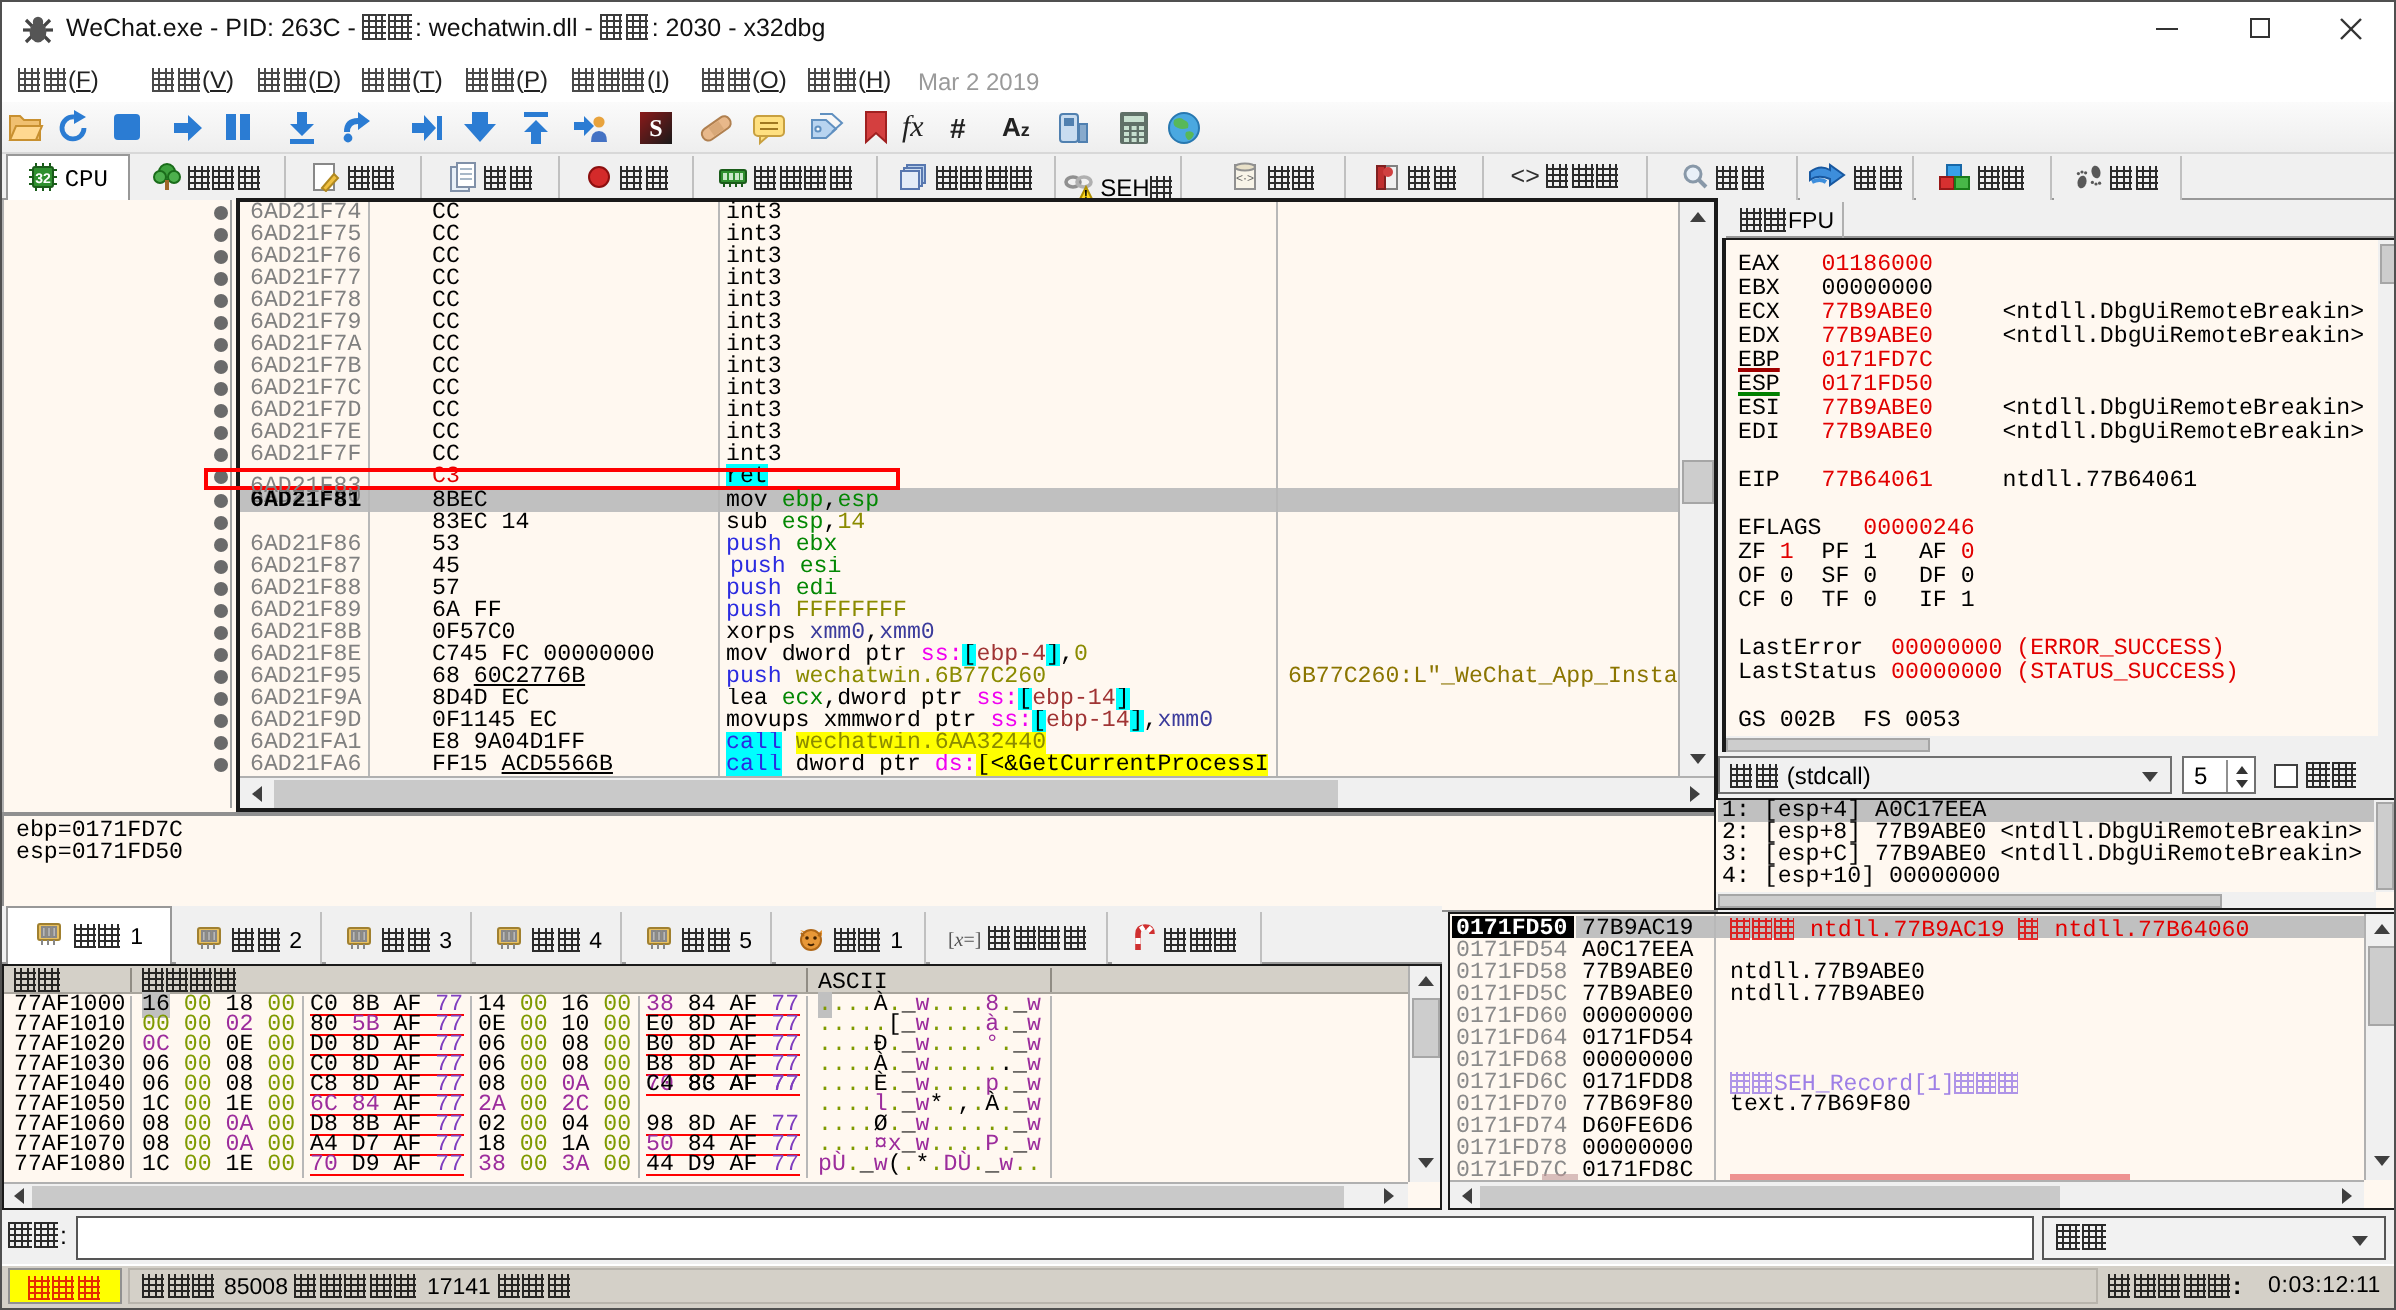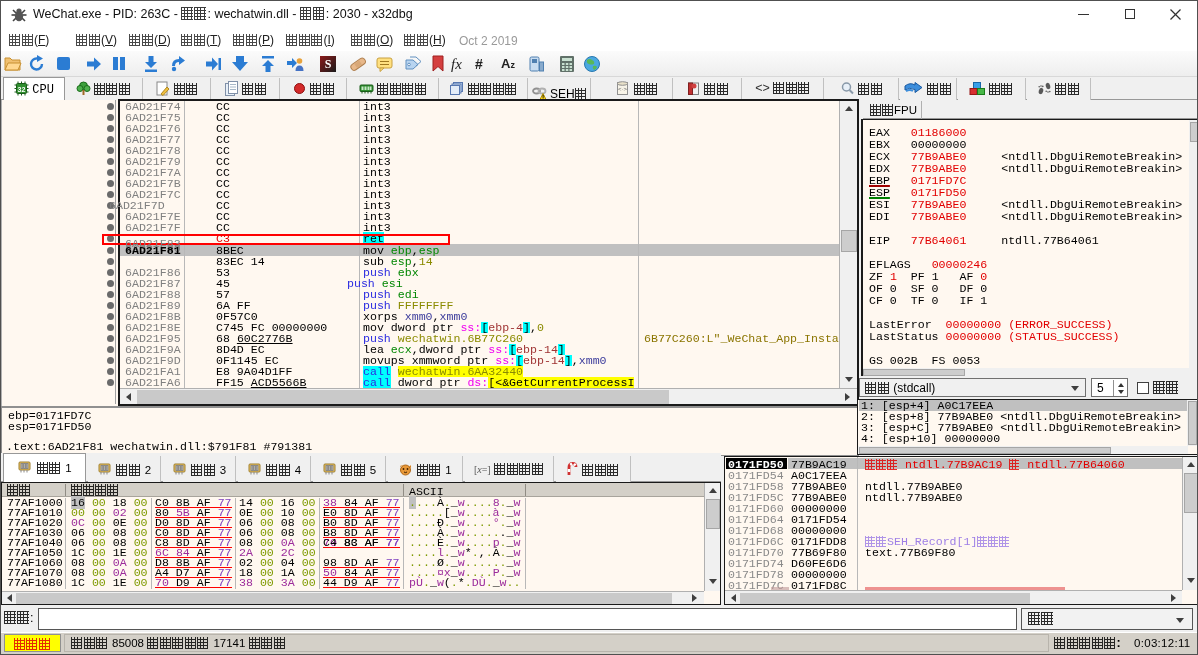--- a/index.html
+++ b/index.html
@@ -43,21 +43,21 @@
 </div>
 <div class="a" style="left:0;top:27px;width:1196px;height:23px;background:#fff;font-size:12px;color:#222">
 <div class="a" style="left:8px;top:5px"><i class="cj" style="width:11.0px;height:12.5px;margin-right:1.5px;"></i><i class="cj" style="width:11.0px;height:12.5px;margin-right:1.5px;"></i>(<u>F</u>)</div>
 <div class="a" style="left:75px;top:5px"><i class="cj" style="width:11.0px;height:12.5px;margin-right:1.5px;"></i><i class="cj" style="width:11.0px;height:12.5px;margin-right:1.5px;"></i>(<u>V</u>)</div>
 <div class="a" style="left:128px;top:5px"><i class="cj" style="width:11.0px;height:12.5px;margin-right:1.5px;"></i><i class="cj" style="width:11.0px;height:12.5px;margin-right:1.5px;"></i>(<u>D</u>)</div>
 <div class="a" style="left:180px;top:5px"><i class="cj" style="width:11.0px;height:12.5px;margin-right:1.5px;"></i><i class="cj" style="width:11.0px;height:12.5px;margin-right:1.5px;"></i>(<u>T</u>)</div>
 <div class="a" style="left:232px;top:5px"><i class="cj" style="width:11.0px;height:12.5px;margin-right:1.5px;"></i><i class="cj" style="width:11.0px;height:12.5px;margin-right:1.5px;"></i>(<u>P</u>)</div>
 <div class="a" style="left:285px;top:5px"><i class="cj" style="width:11.0px;height:12.5px;margin-right:1.5px;"></i><i class="cj" style="width:11.0px;height:12.5px;margin-right:1.5px;"></i><i class="cj" style="width:11.0px;height:12.5px;margin-right:1.5px;"></i>(<u>I</u>)</div>
 <div class="a" style="left:350px;top:5px"><i class="cj" style="width:11.0px;height:12.5px;margin-right:1.5px;"></i><i class="cj" style="width:11.0px;height:12.5px;margin-right:1.5px;"></i>(<u>O</u>)</div>
 <div class="a" style="left:403px;top:5px"><i class="cj" style="width:11.0px;height:12.5px;margin-right:1.5px;"></i><i class="cj" style="width:11.0px;height:12.5px;margin-right:1.5px;"></i>(<u>H</u>)</div>
-<div class="a" style="left:458px;top:6px;color:#9a9a9a;font-size:12px">Oct 2 2019</div>
+<div class="a" style="left:458px;top:6px;color:#9a9a9a;font-size:12px">Mar 2 2019</div>
 </div>
 <div class="a" style="left:0;top:50px;width:1196px;height:26px;background:linear-gradient(#fbfbfb,#eee);border-bottom:1px solid #d8d8d8">
 <div class="a" style="left:3px;top:4px;width:18px;height:18px"><svg width="18" height="18">
         <path d="M1 6 L1 15 L16 15 L16 5 L8 5 L6 3 L1 3 Z" fill="#f0c070" stroke="#c89030" stroke-width="1"></path>
         <path d="M1 15 L4 8 L17 8 L14 15 Z" fill="#ffd890" stroke="#c89030" stroke-width="1"></path>
       </svg></div>
 <div class="a" style="left:27px;top:4px;width:18px;height:18px"><svg width="18" height="18">
         <path d="M14 9 A5.5 5.5 0 1 1 9 3.5" fill="none" stroke="#2b7cd3" stroke-width="2.4"></path>
         <path d="M9 0 L15 3.5 L9 7 Z" fill="#2b7cd3"></path>
       </svg></div>
@@ -315,21 +315,21 @@
 <div class="a mono" style="left:362px;top:154.9px;line-height:11px"><span>int3</span></div>
 <div class="a mono" style="left:124px;top:166.0px;line-height:11px"><span class="gray">6AD21F7A</span></div>
 <div class="a mono" style="left:215px;top:166.0px;line-height:11px">CC</div>
 <div class="a mono" style="left:362px;top:166.0px;line-height:11px"><span>int3</span></div>
 <div class="a mono" style="left:124px;top:177.1px;line-height:11px"><span class="gray">6AD21F7B</span></div>
 <div class="a mono" style="left:215px;top:177.1px;line-height:11px">CC</div>
 <div class="a mono" style="left:362px;top:177.1px;line-height:11px"><span>int3</span></div>
 <div class="a mono" style="left:124px;top:188.2px;line-height:11px"><span class="gray">6AD21F7C</span></div>
 <div class="a mono" style="left:215px;top:188.2px;line-height:11px">CC</div>
 <div class="a mono" style="left:362px;top:188.2px;line-height:11px"><span>int3</span></div>
-<div class="a mono" style="left:108px;top:199.2px;line-height:11px"><span class="gray">6AD21F7D</span></div>
+<div class="a mono" style="left:124px;top:199.2px;line-height:11px"><span class="gray">6AD21F7D</span></div>
 <div class="a mono" style="left:215px;top:199.2px;line-height:11px">CC</div>
 <div class="a mono" style="left:362px;top:199.2px;line-height:11px"><span>int3</span></div>
 <div class="a mono" style="left:124px;top:210.3px;line-height:11px"><span class="gray">6AD21F7E</span></div>
 <div class="a mono" style="left:215px;top:210.3px;line-height:11px">CC</div>
 <div class="a mono" style="left:362px;top:210.3px;line-height:11px"><span>int3</span></div>
 <div class="a mono" style="left:124px;top:221.4px;line-height:11px"><span class="gray">6AD21F7F</span></div>
 <div class="a mono" style="left:215px;top:221.4px;line-height:11px">CC</div>
 <div class="a mono" style="left:362px;top:221.4px;line-height:11px"><span>int3</span></div>
 <div class="a mono" style="left:124px;top:242px;line-height:11px"><span class="gray">6AD21F80</span></div>
 <div class="a mono" style="left:215px;top:232.4px;line-height:11px"><span class="red">C3</span></div>
@@ -339,21 +339,21 @@
 <div class="a mono" style="left:215px;top:243.5px;line-height:11px">8BEC</div>
 <div class="a mono" style="left:362px;top:243.5px;line-height:11px">mov <span class="grn">ebp</span>,<span class="grn">esp</span></div>
 <div class="a mono" style="left:124px;top:237px;line-height:11px"><span class="gray">6AD21F83</span></div>
 <div class="a mono" style="left:215px;top:254.6px;line-height:11px">83EC 14</div>
 <div class="a mono" style="left:362px;top:254.6px;line-height:11px"><div style="width:273px;overflow:hidden">sub <span class="grn">esp</span>,<span class="olv">14</span></div></div>
 <div class="a mono" style="left:124px;top:265.6px;line-height:11px"><span class="gray">6AD21F86</span></div>
 <div class="a mono" style="left:215px;top:265.6px;line-height:11px">53</div>
 <div class="a mono" style="left:362px;top:265.6px;line-height:11px"><div style="width:273px;overflow:hidden"><span class="blue">push</span> <span class="grn">ebx</span></div></div>
 <div class="a mono" style="left:124px;top:276.7px;line-height:11px"><span class="gray">6AD21F87</span></div>
 <div class="a mono" style="left:215px;top:276.7px;line-height:11px">45</div>
-<div class="a mono" style="left:346px;top:276.7px;line-height:11px"><div style="width:273px;overflow:hidden"><span class="blue">push</span> <span class="grn">esi</span></div></div>
+<div class="a mono" style="left:364px;top:276.7px;line-height:11px"><div style="width:273px;overflow:hidden"><span class="blue">push</span> <span class="grn">esi</span></div></div>
 <div class="a mono" style="left:124px;top:287.8px;line-height:11px"><span class="gray">6AD21F88</span></div>
 <div class="a mono" style="left:215px;top:287.8px;line-height:11px">57</div>
 <div class="a mono" style="left:362px;top:287.8px;line-height:11px"><div style="width:273px;overflow:hidden"><span class="blue">push</span> <span class="grn">edi</span></div></div>
 <div class="a mono" style="left:124px;top:298.9px;line-height:11px"><span class="gray">6AD21F89</span></div>
 <div class="a mono" style="left:215px;top:298.9px;line-height:11px">6A FF</div>
 <div class="a mono" style="left:362px;top:298.9px;line-height:11px"><div style="width:273px;overflow:hidden"><span class="blue">push</span> <span class="olv">FFFFFFFF</span></div></div>
 <div class="a mono" style="left:124px;top:309.9px;line-height:11px"><span class="gray">6AD21F8B</span></div>
 <div class="a mono" style="left:215px;top:309.9px;line-height:11px">0F57C0</div>
 <div class="a mono" style="left:362px;top:309.9px;line-height:11px"><div style="width:273px;overflow:hidden">xorps <span class="nvy">xmm0</span>,<span class="nvy">xmm0</span></div></div>
 <div class="a mono" style="left:124px;top:321.0px;line-height:11px"><span class="gray">6AD21F8E</span></div>
@@ -381,21 +381,20 @@
 <div class="a sbthumb" style="left:1px;top:129px;width:16px;height:22px"></div>
 </div>
 <div class="a sb" style="left:119px;top:386.5px;width:737px;height:16.5px;border-top:1px solid #b0b0b0">
 <div class="a tl" style="left:6px;top:4px"></div>
 <div class="a tr" style="left:725px;top:4px"></div>
 <div class="a" style="left:17px;top:1px;width:532px;height:14px;background:#c9c9c9"></div>
 </div>
 <div class="a" style="left:0;top:405px;width:858px;height:50px;background:#fff8f0;border:1px solid #909090;border-top:2px solid #909090">
 <div class="mono" style="position:absolute;left:6px;top:1.5px;line-height:11.6px">ebp=0171FD7C
 esp=0171FD50</div>
-<div class="mono" style="position:absolute;left:4px;top:32px">.text:6AD21F81 wechatwin.dll:$791F81 #791381</div>
 </div>
 <div class="a" style="left:862px;top:99px;width:336px;height:19px;background:#f0f0f0;border-bottom:1px solid #989898">
 <div class="a" style="left:1px;top:1px;width:58px;height:18px;border-right:1px solid #b0b0b0;padding:3px 0 0 6px;font-size:11.5px"><i class="cj" style="width:10.5px;height:12px;margin-right:1.5px;"></i><i class="cj" style="width:10.5px;height:12px;margin-right:1.5px;"></i>FPU</div>
 </div>
 <div class="a" style="left:860px;top:118px;width:338px;height:257px;background:#fff8f0;border-left:2px solid #1a1a1a;border-top:1px solid #1a1a1a"></div>
 <div class="a mono" style="left:868px;top:126.0px;line-height:11.6px">EAX&nbsp;&nbsp;&nbsp;<span class="red">01186000</span></div>
 <div class="a mono" style="left:868px;top:138.0px;line-height:11.6px">EBX&nbsp;&nbsp;&nbsp;00000000</div>
 <div class="a mono" style="left:868px;top:150.0px;line-height:11.6px">ECX&nbsp;&nbsp;&nbsp;<span class="red">77B9ABE0</span>&nbsp;&nbsp;&nbsp;&nbsp;&nbsp;&lt;ntdll.DbgUiRemoteBreakin&gt;</div>
 <div class="a mono" style="left:868px;top:162.0px;line-height:11.6px">EDX&nbsp;&nbsp;&nbsp;<span class="red">77B9ABE0</span>&nbsp;&nbsp;&nbsp;&nbsp;&nbsp;&lt;ntdll.DbgUiRemoteBreakin&gt;</div>
 <div class="a mono" style="left:868px;top:174.0px;line-height:11.6px"><u style="text-decoration-color:#a00000;text-decoration-thickness:2px">EBP</u>&nbsp;&nbsp;&nbsp;<span class="red">0171FD7C</span></div>

